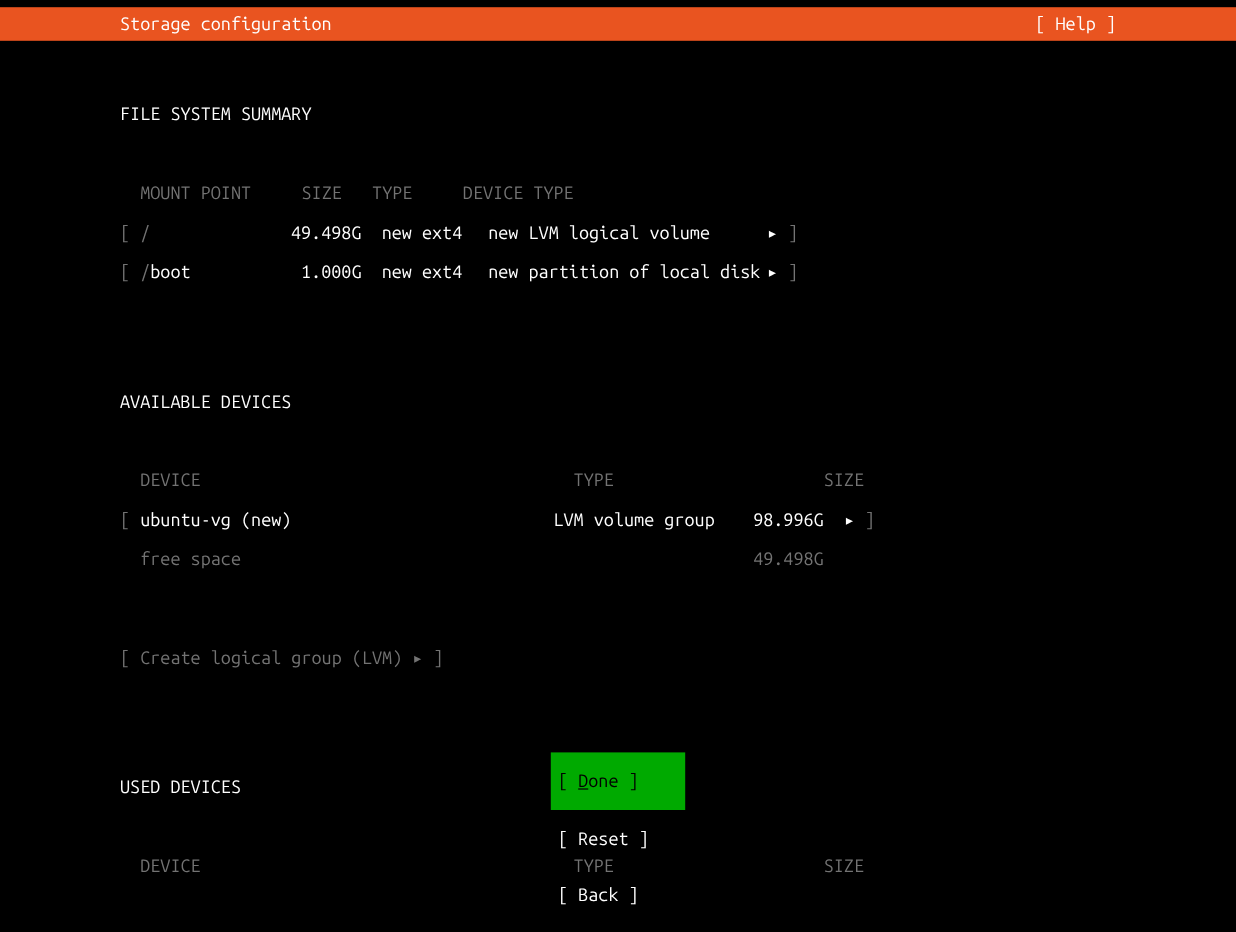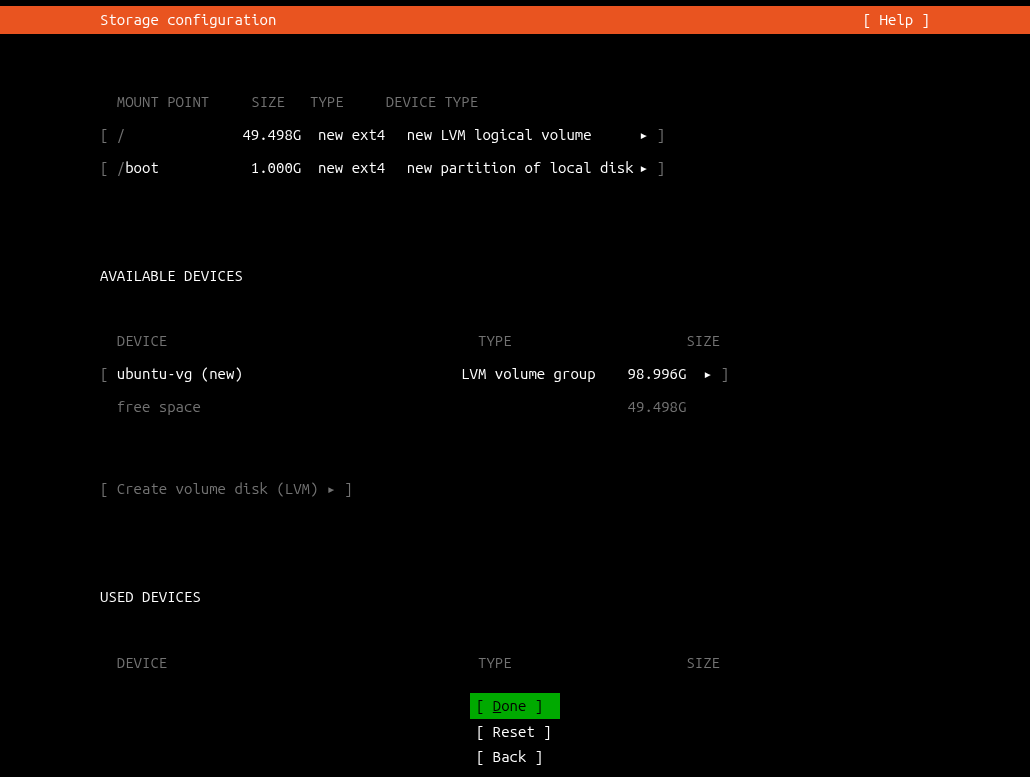--- a/index.html
+++ b/index.html
@@ -34,50 +34,51 @@
   .dim { color: #737373; }
   .bright { color: #ffffff; }
   .row { display: block; }
   .arrow { display:inline-block; }
   .footer {
     position: absolute;
     left: 0; right: 0;
     bottom: 8px;
     text-align: center;
   }
-  .btn { display: inline-block; width: 90px; text-align: left; padding: 4px 6px; }
+  .btn { display: inline-block; width: 112px; text-align: left; padding: 15px 6px; }
   .btn-line { line-height: 1.15; }
   .selected { background: #00aa00; color: #000; }
   .underline { text-decoration: underline; }
 </style>
 </head>
 <body>
 
 <div class="topbar">
   <span class="title">Storage configuration</span>
   <span class="spacer"></span>
   <span class="help">[ Help ]</span>
 </div>
 
 <div class="content">
 
+<div class="section-heading">FILE SYSTEM SUMMARY</div>
 
 <div class="row dim">  <span>MOUNT POINT</span>     <span>SIZE</span>   <span>TYPE</span>     <span>DEVICE TYPE</span></div>
 <div class="row"><span class="dim">[ </span><span class="dim">/</span><span class="bright" style="display:inline-block;width:104px;"></span><span class="bright" style="display:inline-block;width:72px;text-align:right;">49.498G</span>  <span class="bright" style="display:inline-block;width:72px;">new ext4</span>  <span class="bright" style="display:inline-block;width:224px;">new LVM logical volume</span> <span class="bright arrow">▸</span><span class="dim"> ]</span></div>
 <div class="row"><span class="dim">[ </span><span class="dim">/</span><span class="bright" style="display:inline-block;width:104px;">boot</span><span class="bright" style="display:inline-block;width:72px;text-align:right;">1.000G</span>  <span class="bright" style="display:inline-block;width:72px;">new ext4</span>  <span class="bright" style="display:inline-block;width:224px;">new partition of local disk</span> <span class="bright arrow">▸</span><span class="dim"> ]</span></div>
 
 <div style="height:32px"></div>
 <div class="section-heading">AVAILABLE DEVICES</div>
 
 <div class="row dim">  <span style="display:inline-block;width:336px;">DEVICE</span>   <span style="display:inline-block;width:128px;">TYPE</span>     <span style="display:inline-block;width:72px;text-align:right;">SIZE</span></div>
 <div class="row"><span class="dim">[ </span><span class="bright" style="display:inline-block;width:336px;">ubuntu-vg (new)</span> <span class="bright" style="display:inline-block;width:128px;">LVM volume group</span>   <span class="bright" style="display:inline-block;width:72px;text-align:right;">98.996G</span>  <span class="bright arrow">▸</span><span class="dim"> ]</span></div>
 <div class="row dim">  <span style="display:inline-block;width:336px;">free space</span> <span style="display:inline-block;width:128px;"></span>   <span style="display:inline-block;width:72px;text-align:right;">49.498G</span></div>
 
 <div style="height:16px"></div>
-<div class="row dim">[ Create volume disk (LVM) ▸ ]</div>
+<div class="row dim">[ Create logical group (LVM) ▸ ]</div>
 
 <div style="height:32px"></div>
 <div class="section-heading">USED DEVICES</div>
 
 <div class="row dim">  <span style="display:inline-block;width:336px;">DEVICE</span>   <span style="display:inline-block;width:128px;">TYPE</span>     <span style="display:inline-block;width:72px;text-align:right;">SIZE</span></div>
 
 
 
 
 

